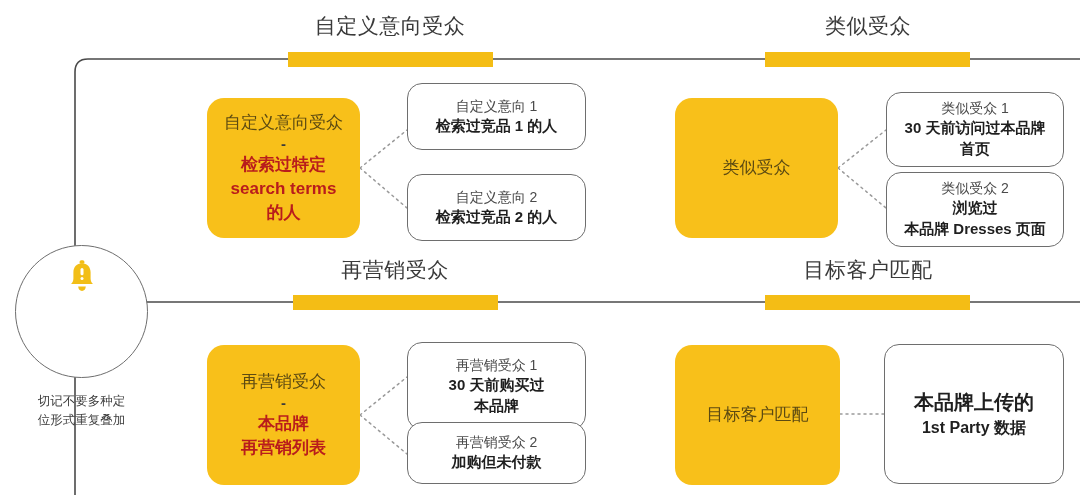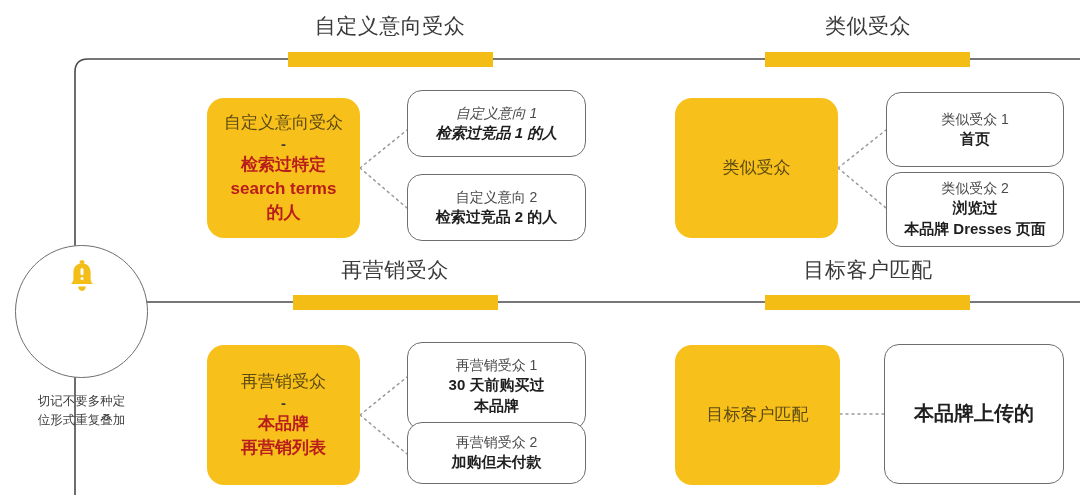--- a/index.html
+++ b/index.html
@@ -187,38 +187,39 @@
   <div class="sec-title" style="left:290px; top:12px; width:200px;">自定义意向受众</div>
 
   <div class="yellow-box" style="left:207px; top:98px; width:153px; height:140px;">
     <span class="yb-head">自定义意向受众</span>
     <span class="yb-dash">-</span>
     <span class="yb-body">检索过特定</span>
     <span class="yb-body">search terms</span>
     <span class="yb-body">的人</span>
   </div>
 
-  <div class="white-card" style="left:407px; top:90px; width:179px; height:67px;font-style:italic;">
+  <div class="white-card" style="left:407px; top:83px; width:179px; height:67px;">
     <span class="wc-head">自定义意向 1</span>
     <span class="wc-body">检索过竞品 1 的人</span>
   </div>
 
   <div class="white-card" style="left:407px; top:174px; width:179px; height:67px;text-align:right;">
     <span class="wc-head">自定义意向 2</span>
     <span class="wc-body">检索过竞品 2 的人</span>
   </div>
 
   <div class="sec-title" style="left:768px; top:12px; width:200px;">类似受众</div>
 
   <div class="yellow-box single" style="left:675px; top:98px; width:163px; height:140px;">
     <span class="yb-head">类似受众</span>
   </div>
 
   <div class="white-card" style="left:886px; top:92px; width:178px; height:75px;text-align:center;">
     <span class="wc-head">类似受众 1</span>
+    <span class="wc-body">30 天前访问过本品牌</span>
     <span class="wc-body">首页</span>
   </div>
 
   <div class="white-card" style="left:886px; top:172px; width:178px; height:75px;">
     <span class="wc-head">类似受众 2</span>
     <span class="wc-body">浏览过</span>
     <span class="wc-body">本品牌 Dresses 页面</span>
   </div>
 
   <div class="sec-title" style="left:295px; top:256px; width:200px;">再营销受众</div>
@@ -242,20 +243,21 @@
   </div>
 
   <div class="sec-title" style="left:768px; top:256px; width:200px;">目标客户匹配</div>
 
   <div class="yellow-box single" style="left:675px; top:345px; width:165px; height:140px;">
     <span class="yb-head">目标客户匹配</span>
   </div>
 
   <div class="white-card" style="left:884px; top:344px; width:180px; height:140px;">
     <span class="wc-body" style="font-size:20px;">本品牌上传的</span>
+    <span class="wc-body" style="font-size:16px;">1st Party 数据</span>
   </div>
 
   <div id="note-circle">
     <span class="bell-wrap">
       <svg viewBox="0 0 34 36" width="34" height="36" aria-hidden="true">
         <path d="M17 3.2 c-5.1 0 -8.6 3.8 -8.6 9.0 v6.2 c0 2.6 -1.0 4.4 -2.4 5.6 h22.0 c-1.4 -1.2 -2.4 -3.0 -2.4 -5.6 v-6.2 c0 -5.2 -3.5 -9.0 -8.6 -9.0 z" fill="#F2BE17"></path>
         <rect x="14.6" y="0.2" width="4.8" height="3.6" rx="1.6" fill="#F2BE17"></rect>
         <path d="M13.2 26.6 h7.6 c0 2.6 -1.7 4.4 -3.8 4.4 s-3.8 -1.8 -3.8 -4.4 z" fill="#F2BE17"></path>
         <rect x="15.5" y="8.0" width="3.0" height="7.2" rx="1.5" fill="#ffffff"></rect>
         <rect x="15.5" y="17.0" width="3.0" height="3.0" rx="1.5" fill="#ffffff"></rect>

